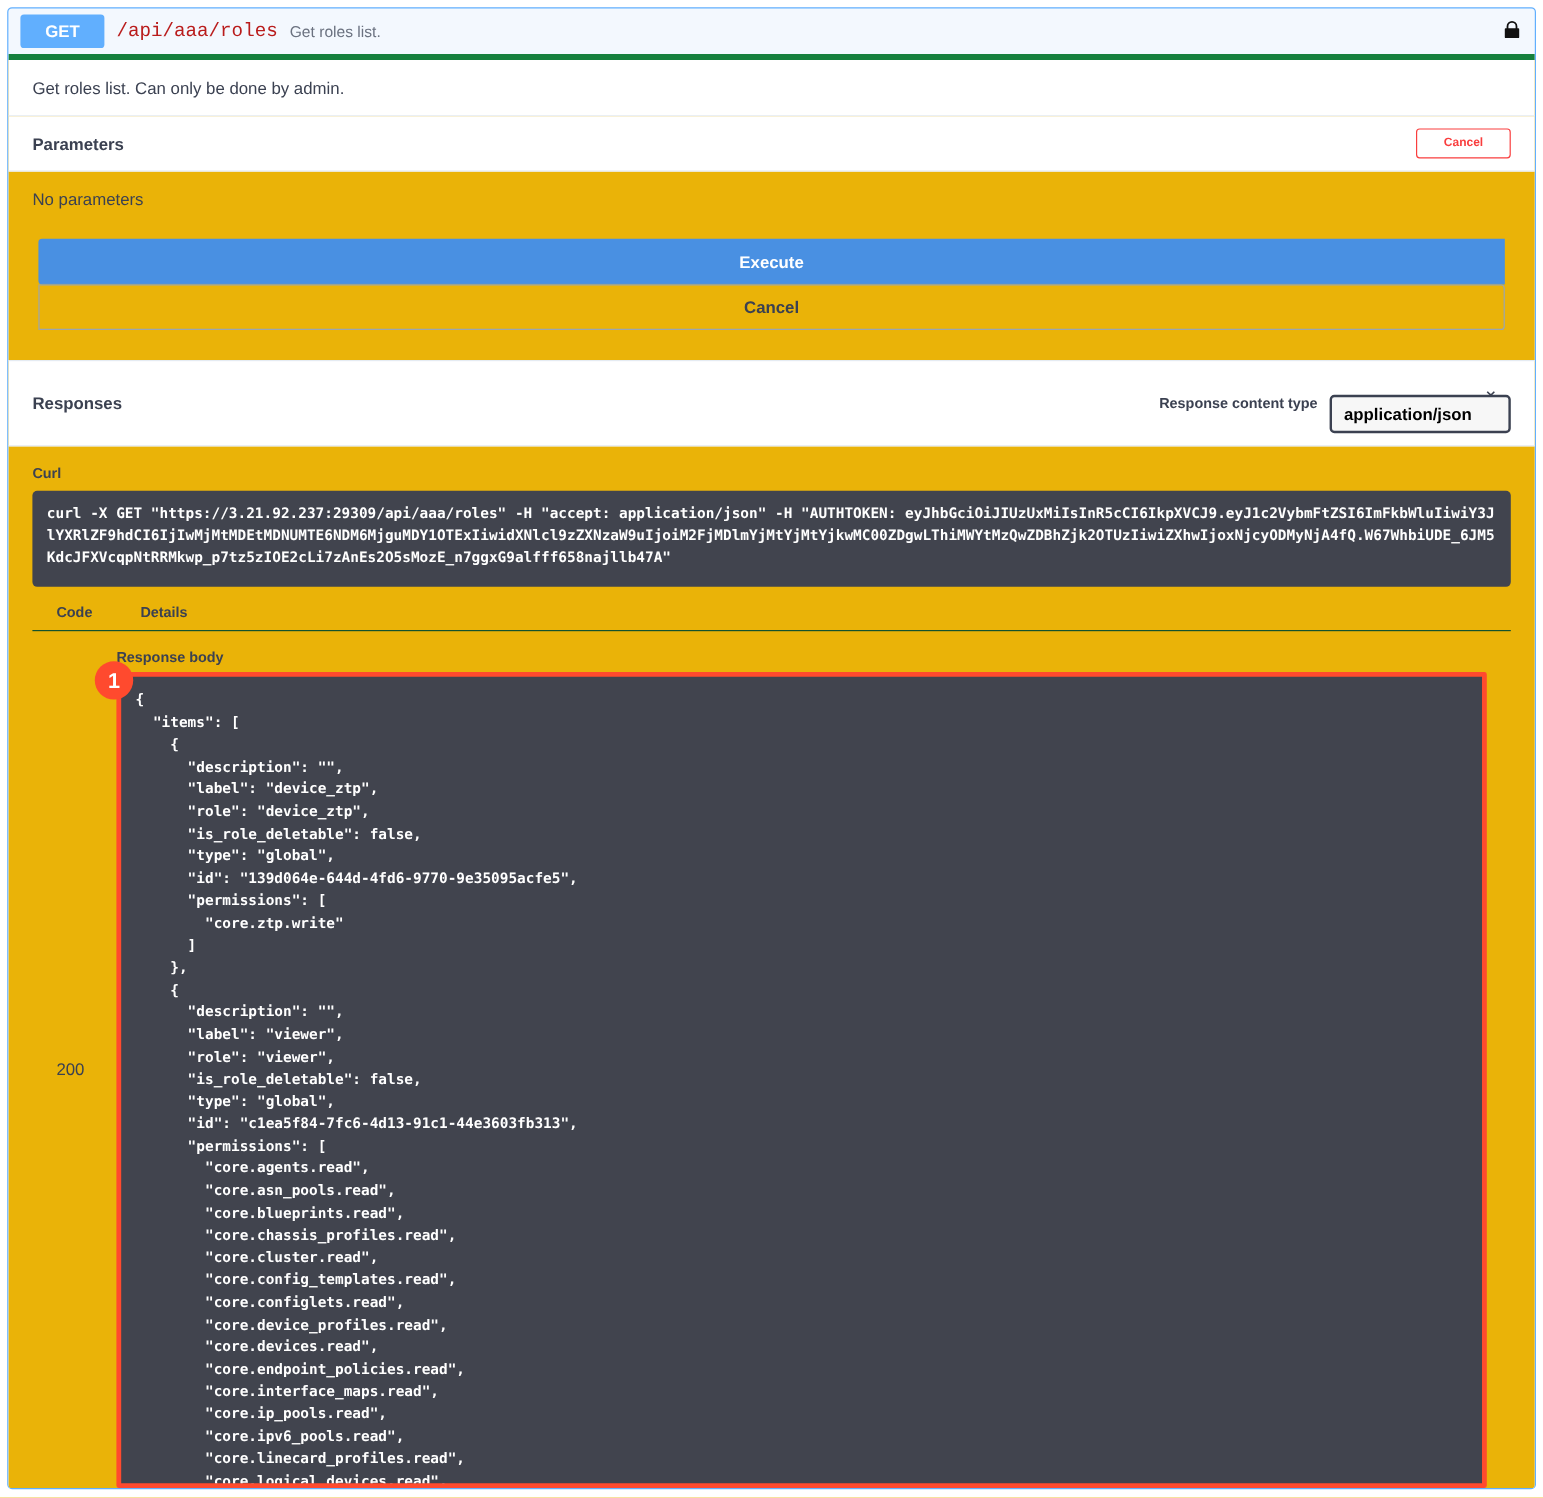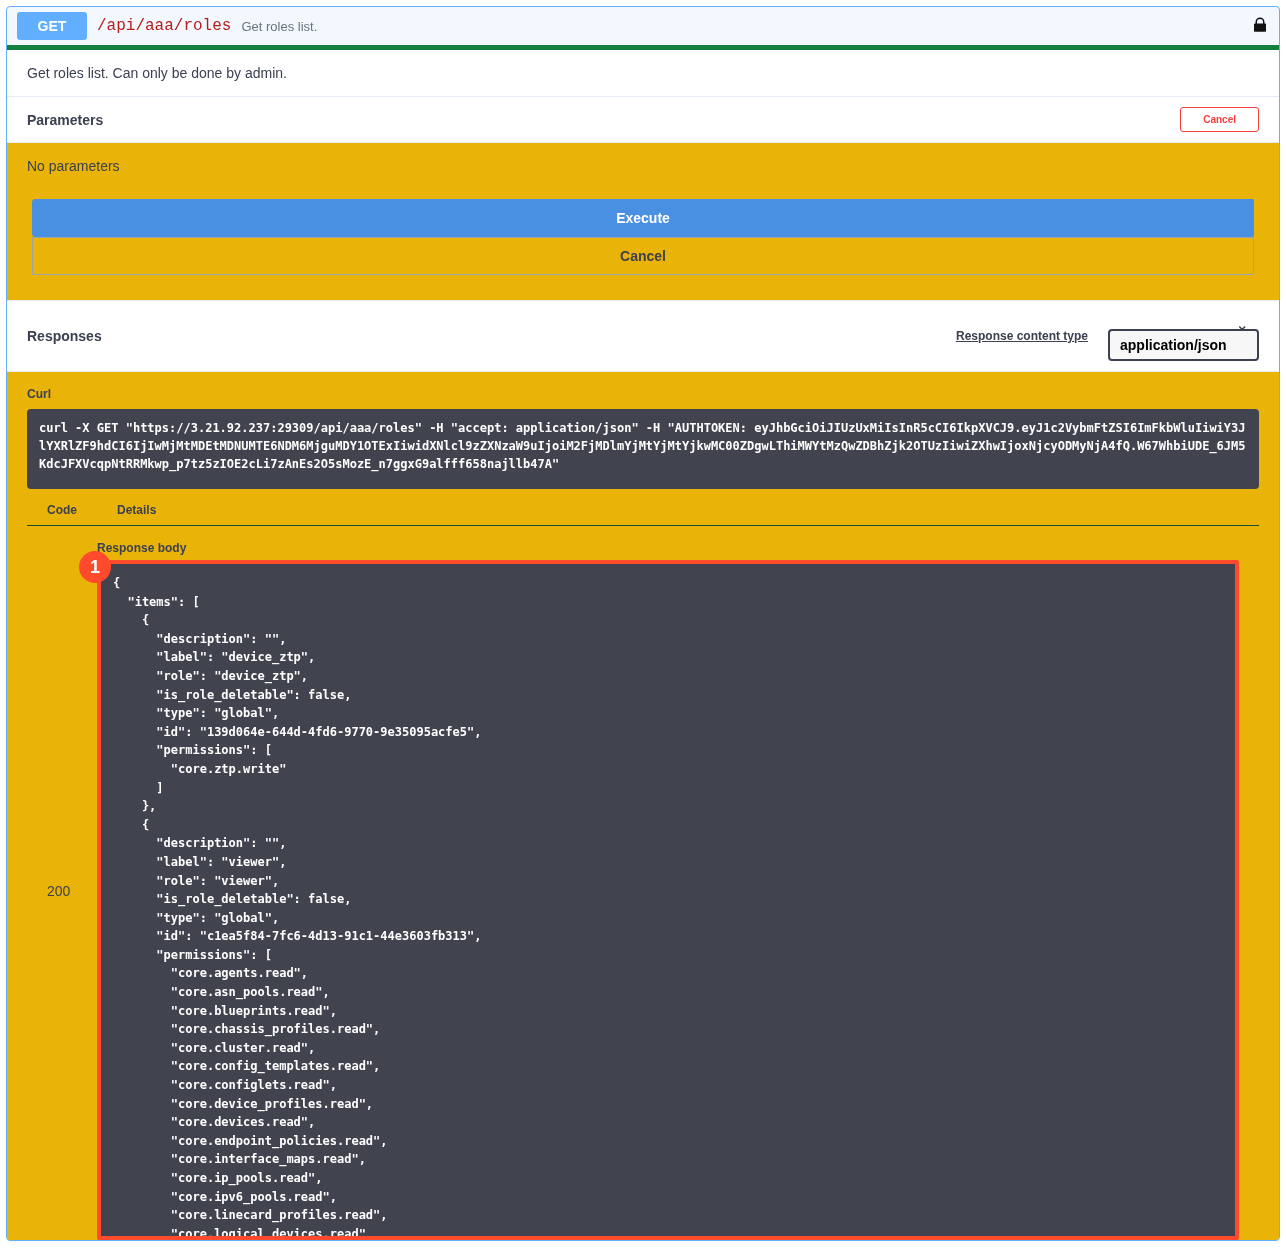--- a/index.html
+++ b/index.html
@@ -119,22 +119,21 @@
       display: flex;
       align-items: center;
       justify-content: space-between;
       padding: 10px 20px;
       border-top: 1px solid #e5ebf2;
       border-bottom: 1px solid #e5ebf2;
     }
     .content-type-wrap {
       display: flex;
       align-items: center;
-      gap: 20px;
-      text-decoration: underline;
+      gap: 10px;
     }
     .content-type-label {
       font-size: 12px;
       font-weight: 700;
       color: #3b4151;
     }
     .content-type-select {
       border: 2px solid #3b4151;
       border-radius: 4px;
       padding: 6px 30px 6px 10px;

